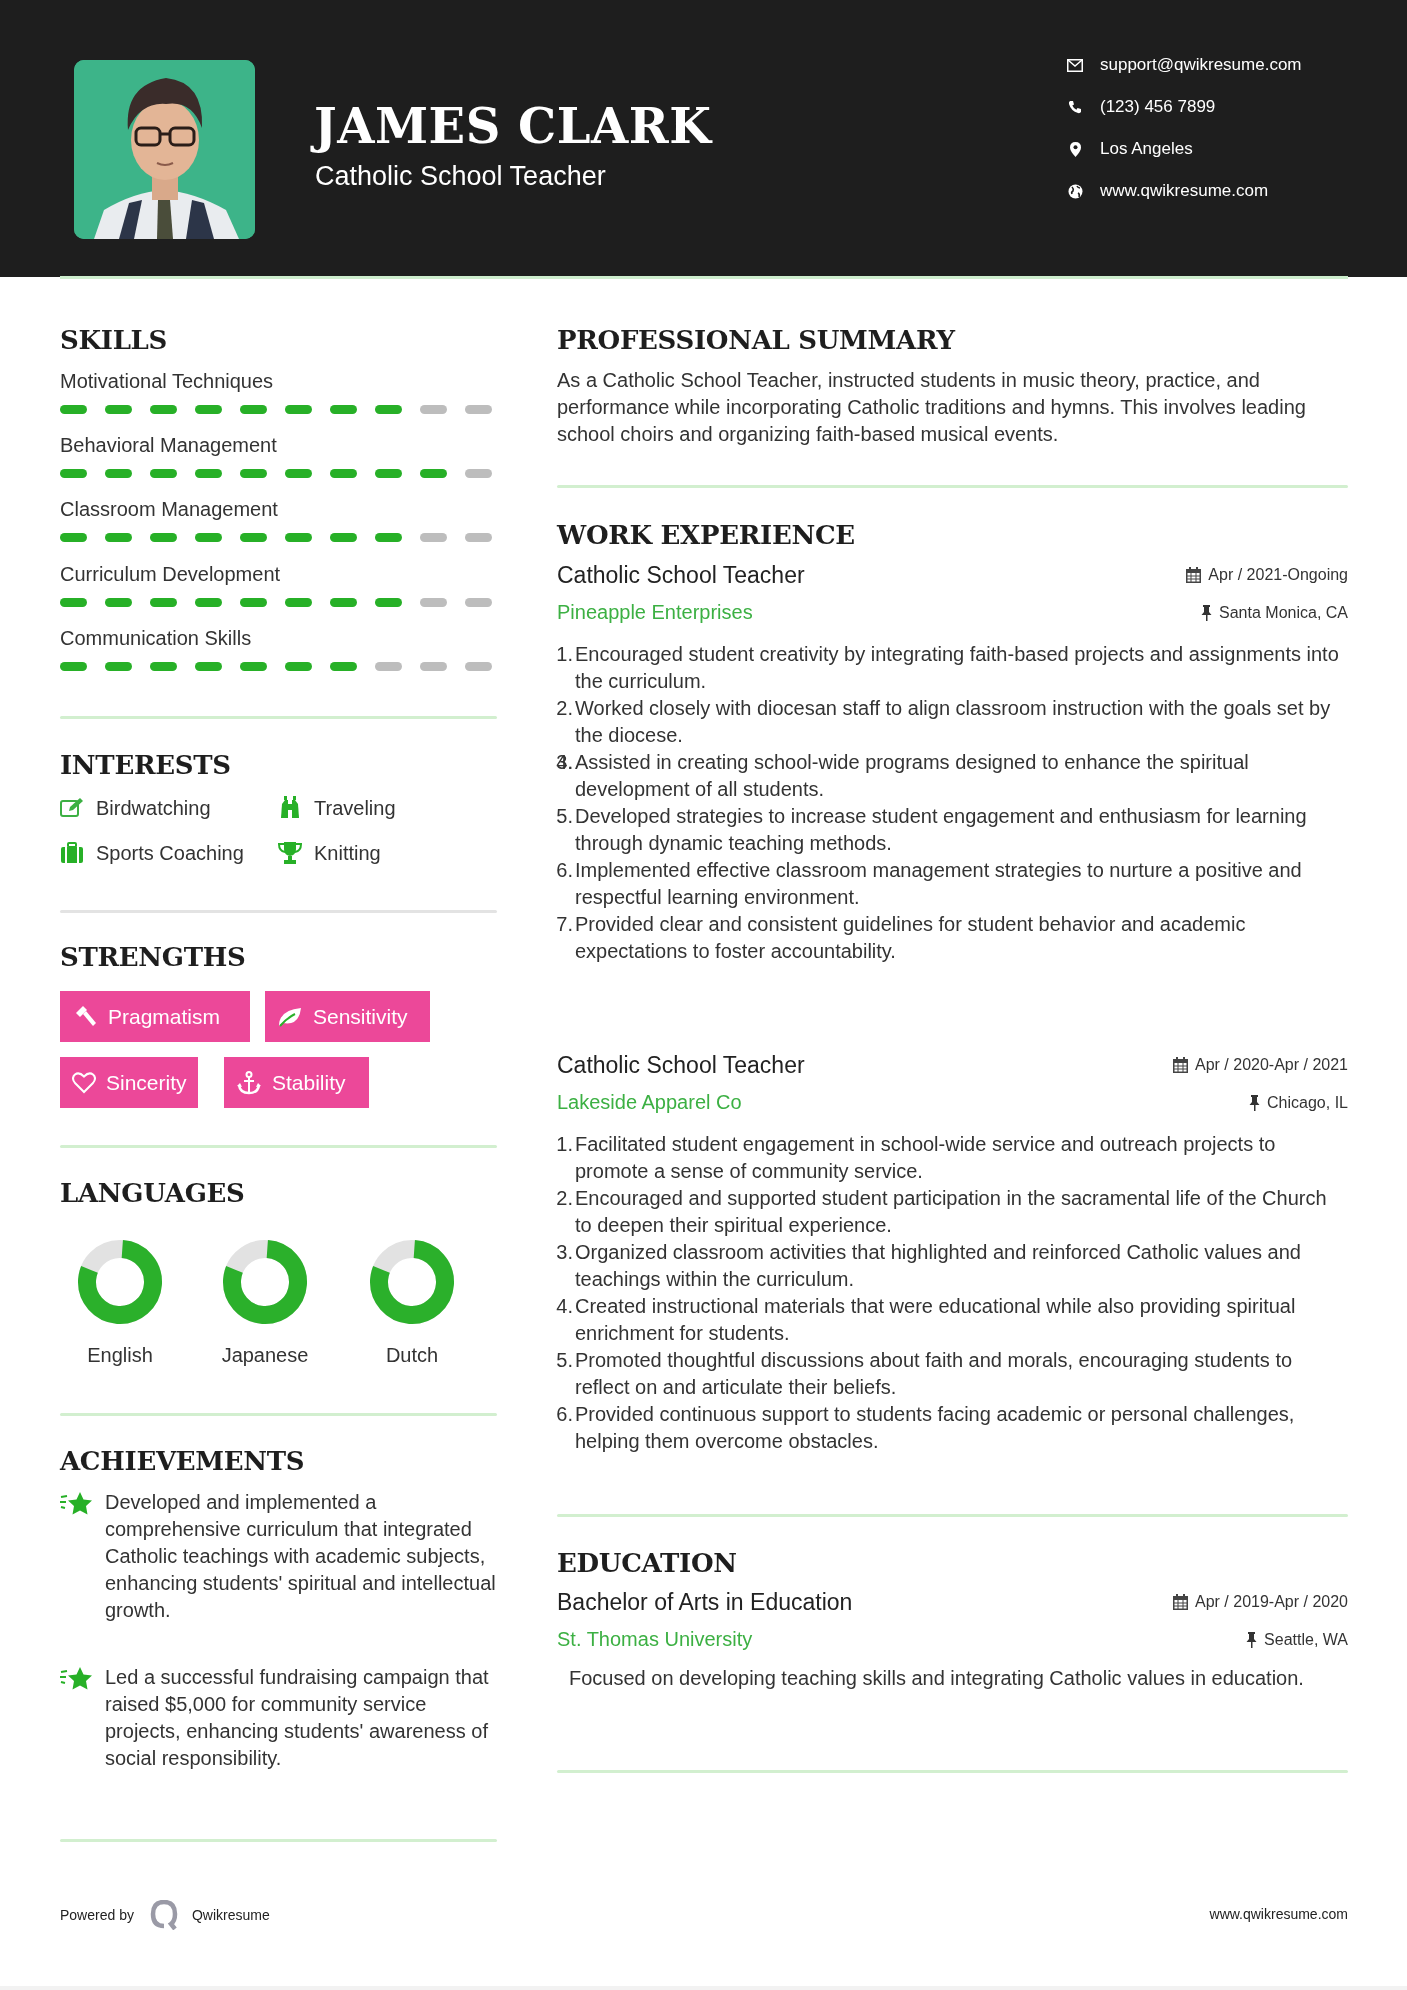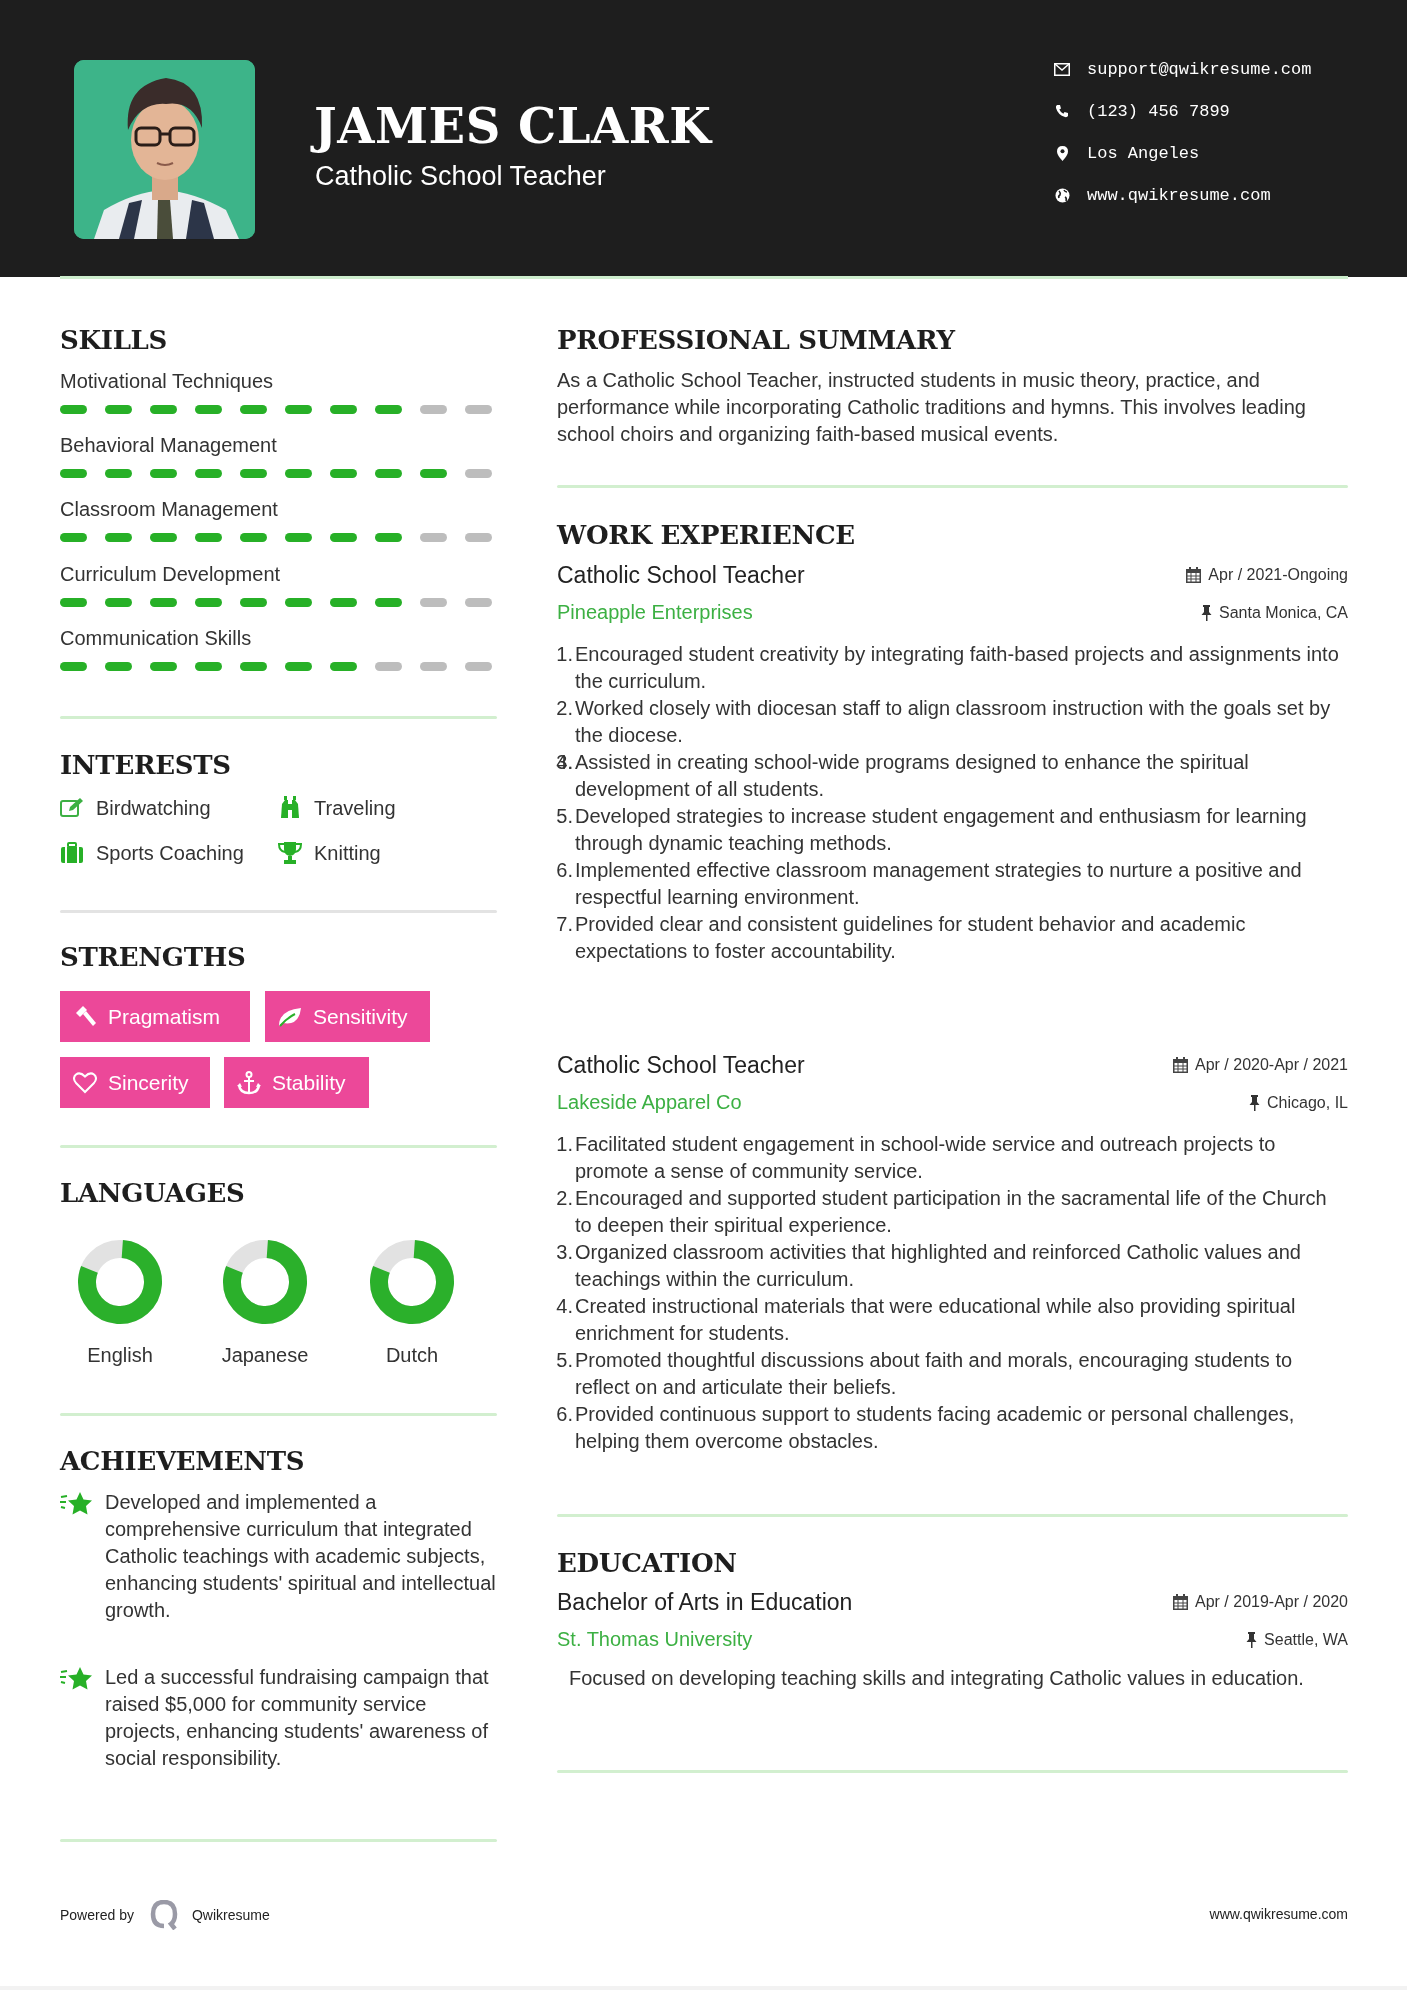--- a/index.html
+++ b/index.html
@@ -9,21 +9,21 @@
   .header { position: absolute; left: 0; top: 0; width: 1407px; height: 277px; background: #1e1e1e; }
   .header-line { position: absolute; left: 60px; top: 276px; width: 1288px; height: 3px; background: #cdeecd; }
 
   .photo { position: absolute; left: 74px; top: 60px; width: 181px; height: 179px; border-radius: 10px; background: #3fb58a; overflow: hidden; }
   .photo svg { display: block; }
 
   .name { position: absolute; left: 314px; top: 102px; font-family: "DejaVu Serif", "Liberation Serif", serif; font-weight: bold; font-size: 48px; color: #ffffff; letter-spacing: 0.5px; line-height: 1; }
   .job-title { position: absolute; left: 315px; top: 163px; font-size: 27px; color: #ffffff; line-height: 1; }
 
   .contacts { position: absolute; left: 1050px; top: 55px; }
-  .contact { position: absolute; left: 0; height: 28px; display: flex; align-items: center; white-space: nowrap; font-family: Liberation Mono, monospace; }
+  .contact { position: absolute; left: 13px; height: 28px; display: flex; align-items: flex-start; white-space: nowrap; }
   .contact .ic { width: 20px; height: 20px; margin-left: 2px; display: flex; align-items: center; justify-content: center; }
   .contact .tx { margin-left: 15px; font-size: 17px; color: #ffffff; }
 
   .col-left { position: absolute; left: 60px; top: 0; width: 437px; }
   .col-right { position: absolute; left: 557px; top: 0; width: 791px; }
 
   .sec-title { position: absolute; font-family: "DejaVu Serif", "Liberation Serif", serif; font-weight: bold; font-size: 26px; color: #1e1e1e; line-height: 1; letter-spacing: -0.3px; }
   .divider { position: absolute; left: 0; height: 3px; background: #d2efcf; border-radius: 2px; }
   .divider.grey { background: #e3e3e3; }
 
@@ -261,21 +261,21 @@
   </div>
   <div class="badge" style="left:205px;top:991px;width:165px">
     <span class="ic">
       <svg width="26" height="22" viewBox="0 0 26 22">
           <path d="M2 20 Q2 4 24 2 Q22 20 6 17 Z" fill="#fff"></path>
           <path d="M3 20 Q10 12 18 8" stroke="#2bb02b" stroke-width="2" fill="none"></path>
         </svg>
     </span>
     <span>Sensitivity</span>
   </div>
-  <div class="badge" style="left:0;top:1057px;width:150px">
+  <div class="badge" style="left:0;top:1057px;width:138px">
     <span class="ic">
       <svg width="24" height="22" viewBox="0 0 24 22">
           <path d="M12 20 L3 11 Q-1 6 3 2.5 Q7 -0.5 12 4.5 Q17 -0.5 21 2.5 Q25 6 21 11 Z" fill="none" stroke="#fff" stroke-width="2"></path>
         </svg>
     </span>
     <span>Sincerity</span>
   </div>
   <div class="badge" style="left:164px;top:1057px;width:145px">
     <span class="ic">
       <svg width="24" height="24" viewBox="0 0 24 24">

